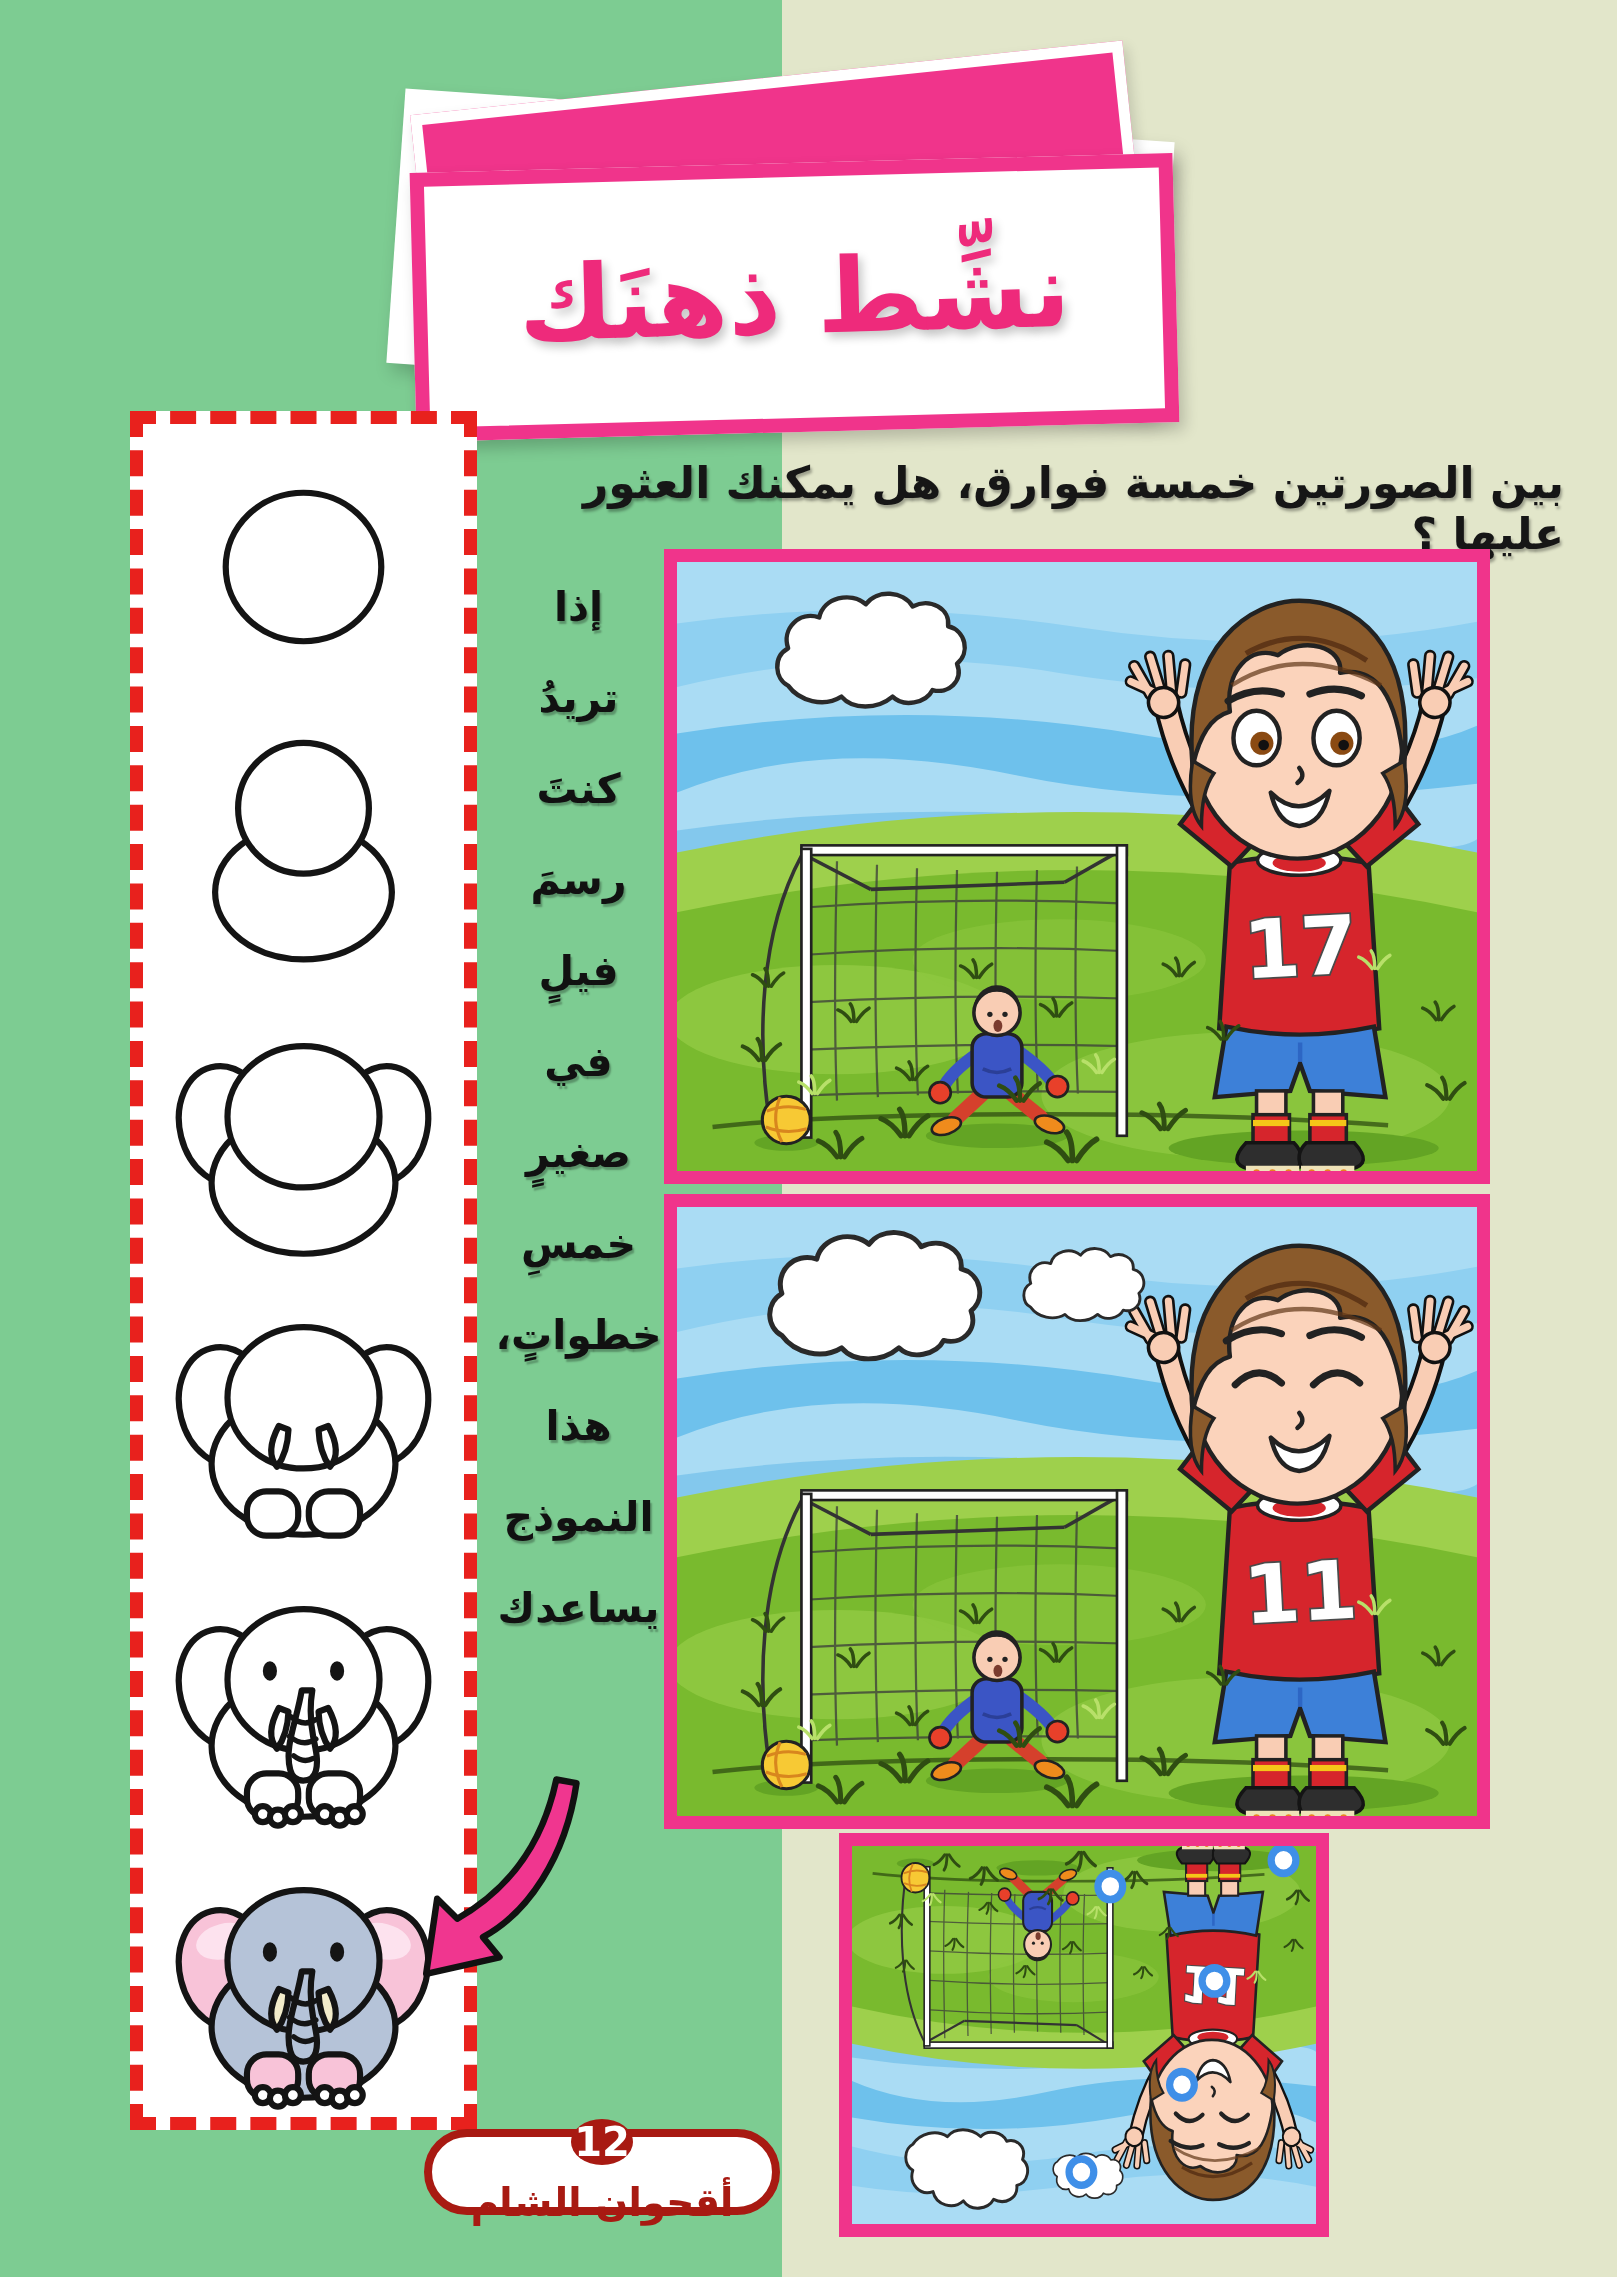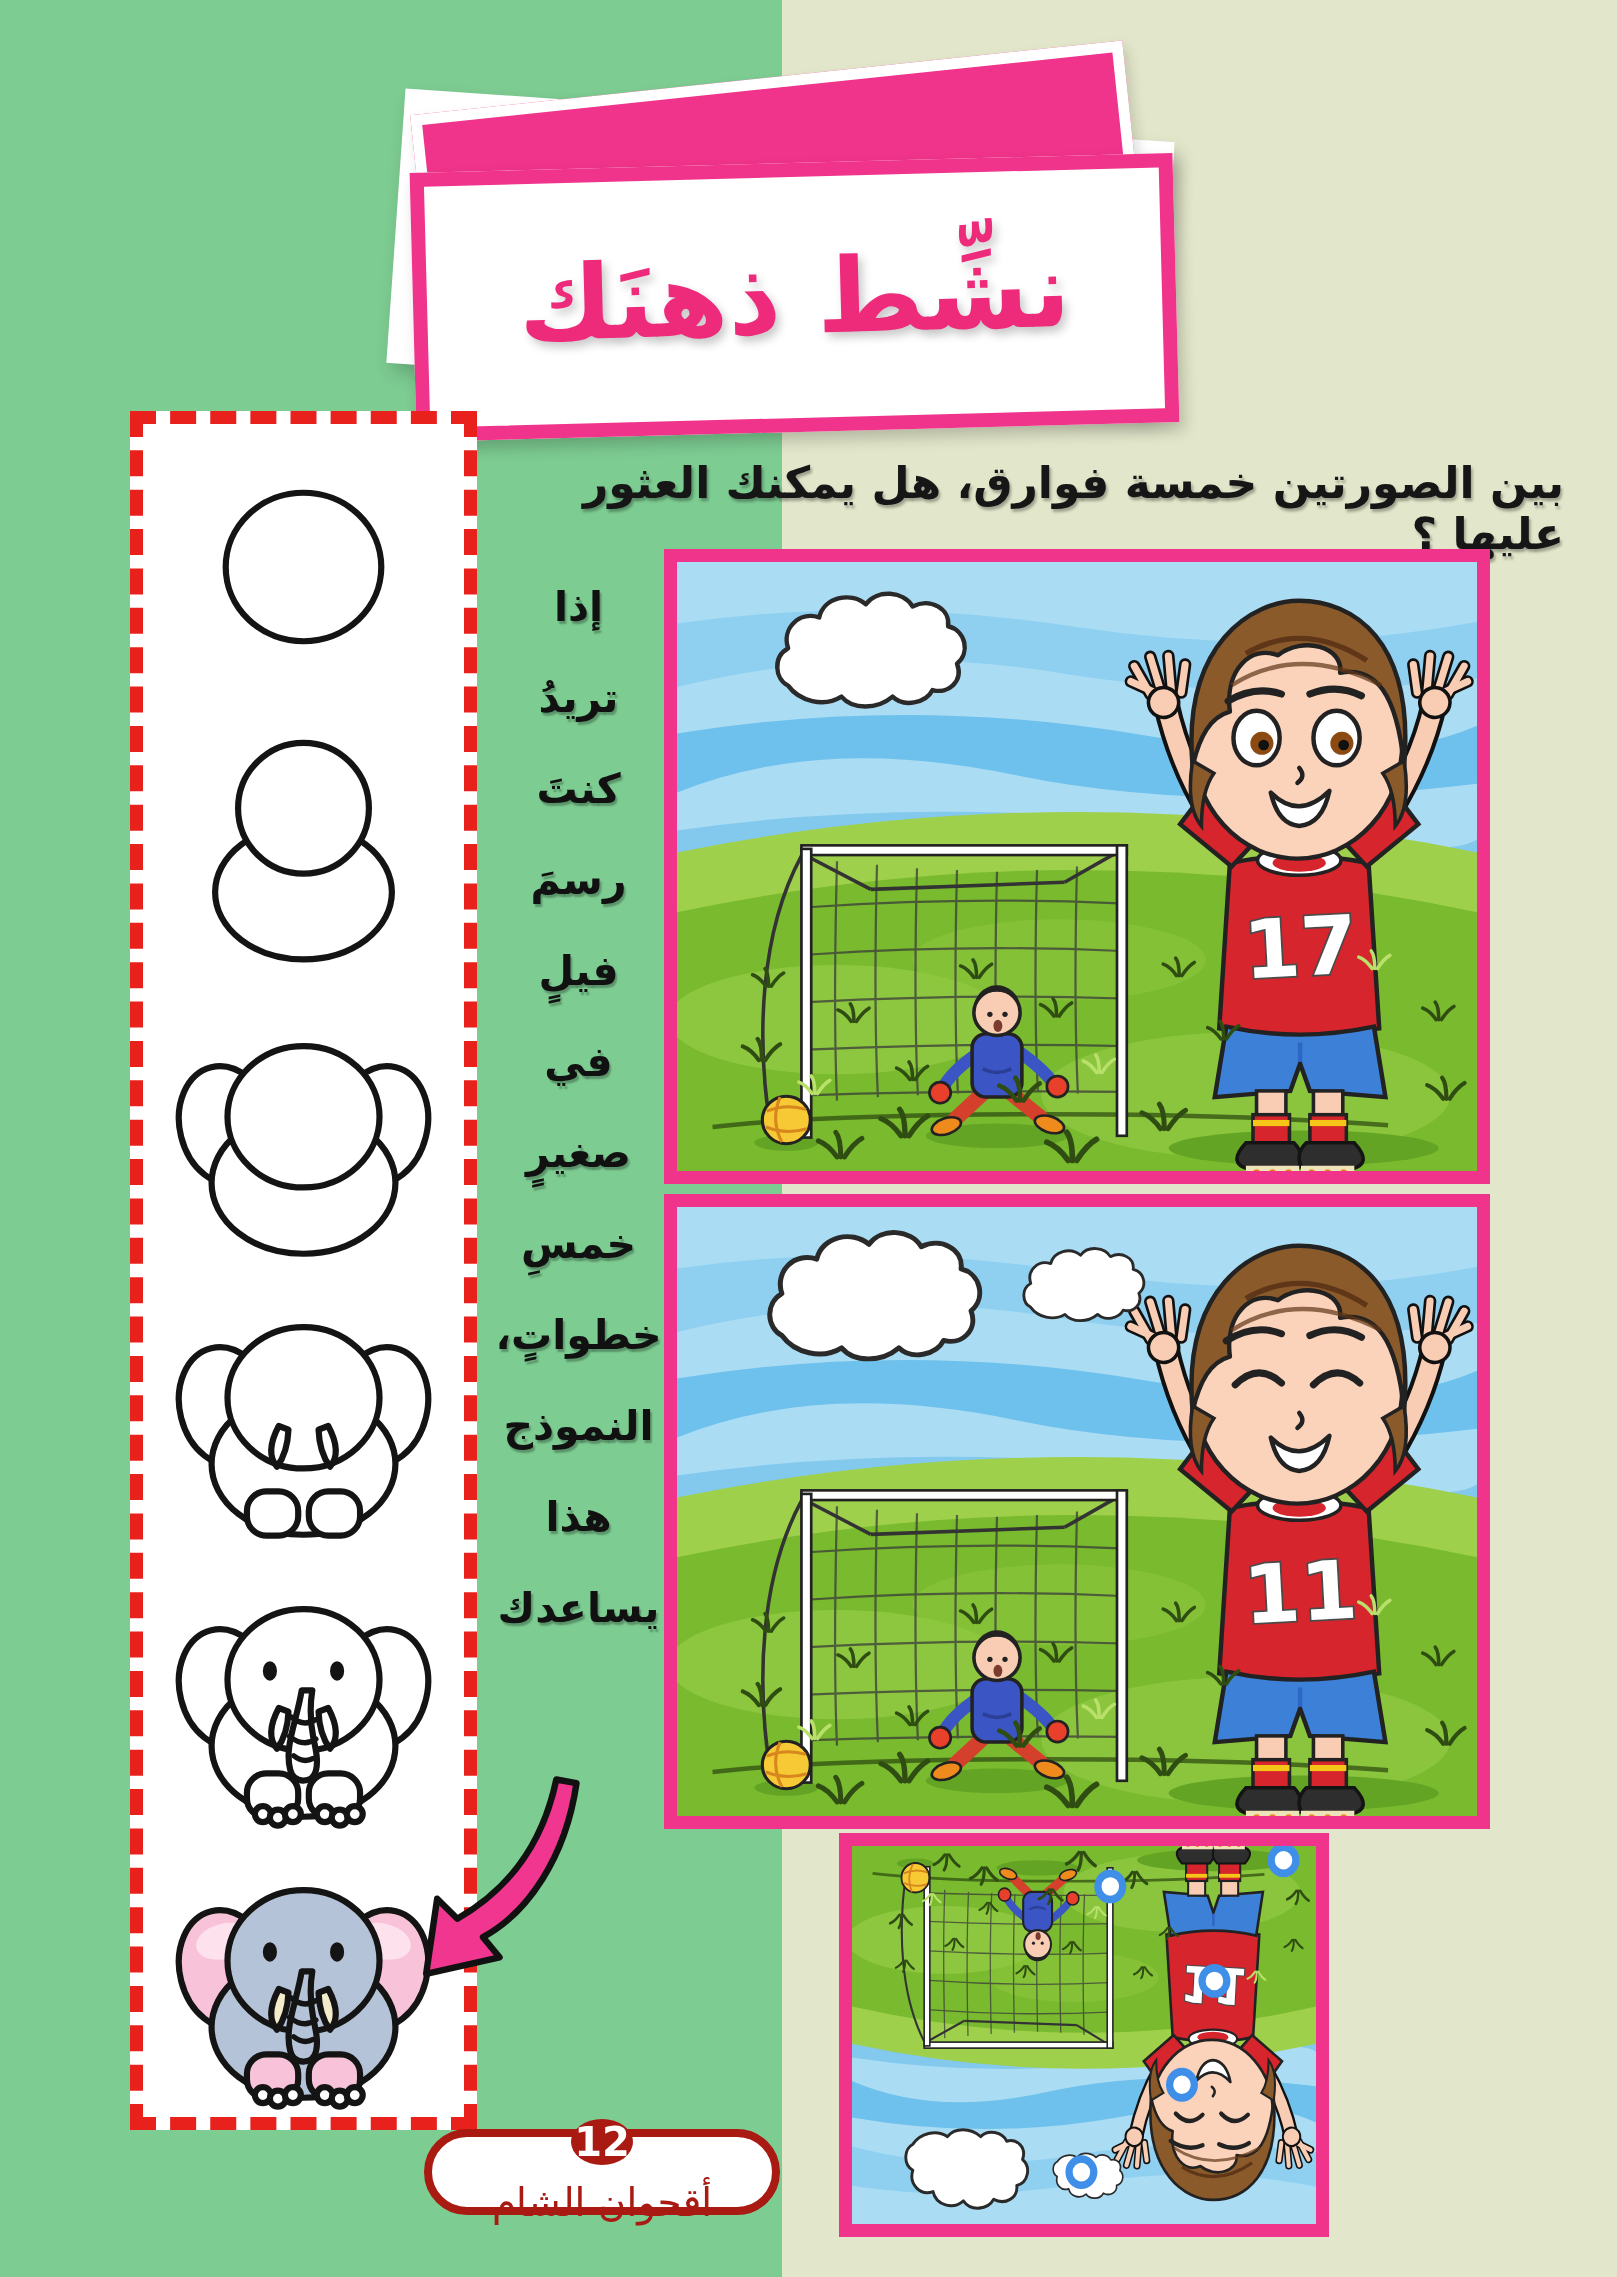--- a/index.html
+++ b/index.html
@@ -36,21 +36,21 @@
   
   .frame{position:absolute;box-sizing:border-box;border:13px solid #f0348b;background:#fff;}
   .frame svg{display:block;width:100%;height:100%;}
   .frame1{left:664px;top:549px;width:826px;height:635px;}
   .frame2{left:664px;top:1194px;width:826px;height:635px;}
   .frame3{left:839px;top:1833px;width:490px;height:404px;}
   .jersey{font-family:"DejaVu Sans",sans-serif;font-weight:bold;font-size:92px;fill:#ffffff;stroke:#4a4a4a;stroke-width:4px;paint-order:stroke;}
 
   
   .footer-pill{position:absolute;left:424px;top:2129px;width:356px;height:86px;background:#ffffff;border:8.3px solid #a81a12;border-radius:48px;box-sizing:border-box;display:flex;flex-direction:column;align-items:center;justify-content:center;gap:14.7px;direction:ltr;}
-  .brand-label{color:#a81a12;font-weight:normal;font-size:39px;white-space:nowrap;}
+  .brand-label{color:#a81a12;font-weight:bold;font-size:39px;white-space:nowrap;}
   .page-num{width:62px;height:62px;border-radius:50%;background:#a81a12;color:#fff;font-weight:bold;font-size:40px;display:flex;align-items:center;justify-content:center;direction:ltr;}
 </style>
 </head>
 <body>
 
 <svg width="0" height="0" style="position:absolute" aria-hidden="true">
   <defs>
 
     <ellipse id="p-head1" cx="150" cy="155" rx="88" ry="84"></ellipse>
     <circle id="p-head-sm" cx="150" cy="110" r="74"></circle>
@@ -362,22 +362,22 @@
   <div class="side-note">
     <span>إذا</span>
     <span>تريدُ</span>
     <span>كنتَ</span>
     <span>رسمَ</span>
     <span>فيلٍ</span>
     <span>في</span>
     <span>صغيرٍ</span>
     <span>خمسِ</span>
     <span>خطواتٍ،</span>
+    <span>هذا</span>
     <span>النموذج</span>
-    <span>هذا</span>
     <span>يساعدك</span>
   </div>
 
   <svg class="arrow-svg" viewBox="0 0 272 252">
     <path d="M250,10 C238,92 196,152 148,178 L166,200 L86,218 L98,136 L120,158 C172,128 212,82 228,6 Z" fill="#f0368f" stroke="#111" stroke-width="7" stroke-linejoin="round"></path>
   </svg>
 
   <div class="frame frame1">
     <svg viewBox="0 0 900 692" preserveAspectRatio="none">
       <use href="#scene-core"></use>

